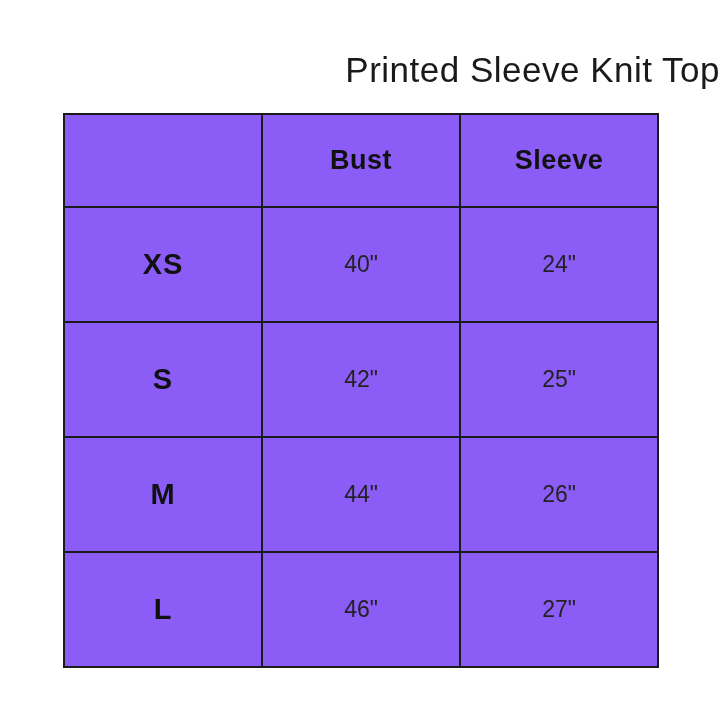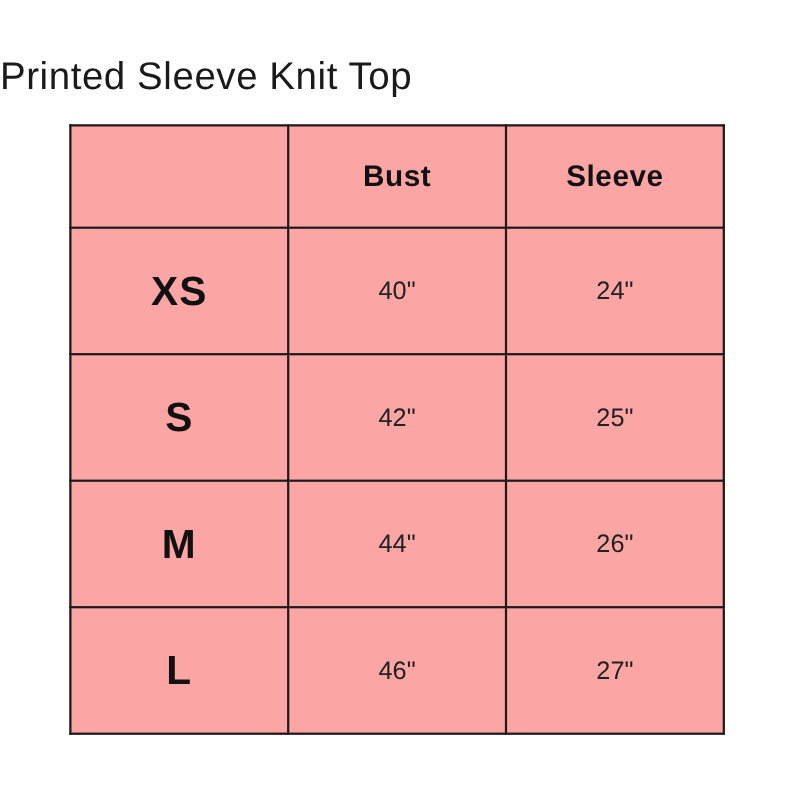--- a/index.html
+++ b/index.html
@@ -14,55 +14,55 @@
     background: #ffffff;
     font-family: "Liberation Sans", sans-serif;
     color: #1a1a1a;
     overflow: hidden;
   }
   .chart-title {
     position: absolute;
     top: 50px;
     left: 0;
     width: 720px;
-    text-align: left;
+    text-align: right;
     font-size: 35px;
     font-weight: 300;
     letter-spacing: 0.5px;
     color: #1a1a1a;
     line-height: 40px;
   }
   table.size-chart {
     position: absolute;
     left: 63px;
     top: 113px;
     width: 594px;
     border-collapse: collapse;
     table-layout: fixed;
-    background: #fca5a5;
+    background: #8b5cf6;
   }
   table.size-chart td {
     border: 2px solid #1a1a1a;
     text-align: center;
     vertical-align: middle;
     padding: 0;
   }
   tr.header-row td {
     height: 91px;
     font-weight: bold;
     font-size: 27px;
     letter-spacing: 0.5px;
     color: #111111;
   }
   tr.data-row td {
     height: 113px;
   }
   td.size-cell {
     font-weight: bold;
-    font-size: 37px;
+    font-size: 29px;
     letter-spacing: 1px;
     color: #111111;
   }
   td.value-cell {
     font-weight: 400;
     font-size: 23px;
     color: #222222;
   }
 </style>
 </head>

